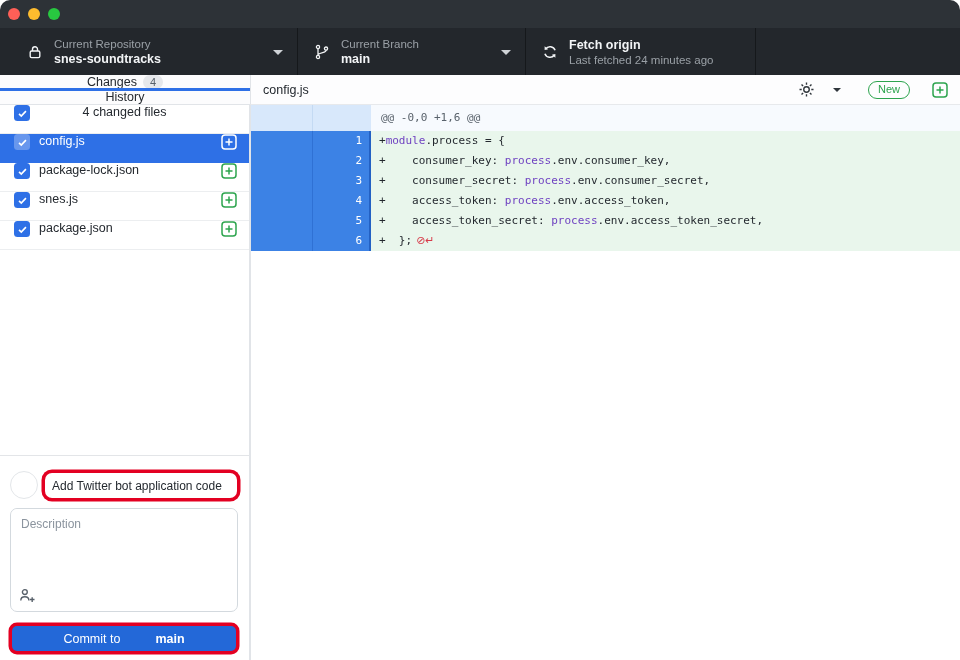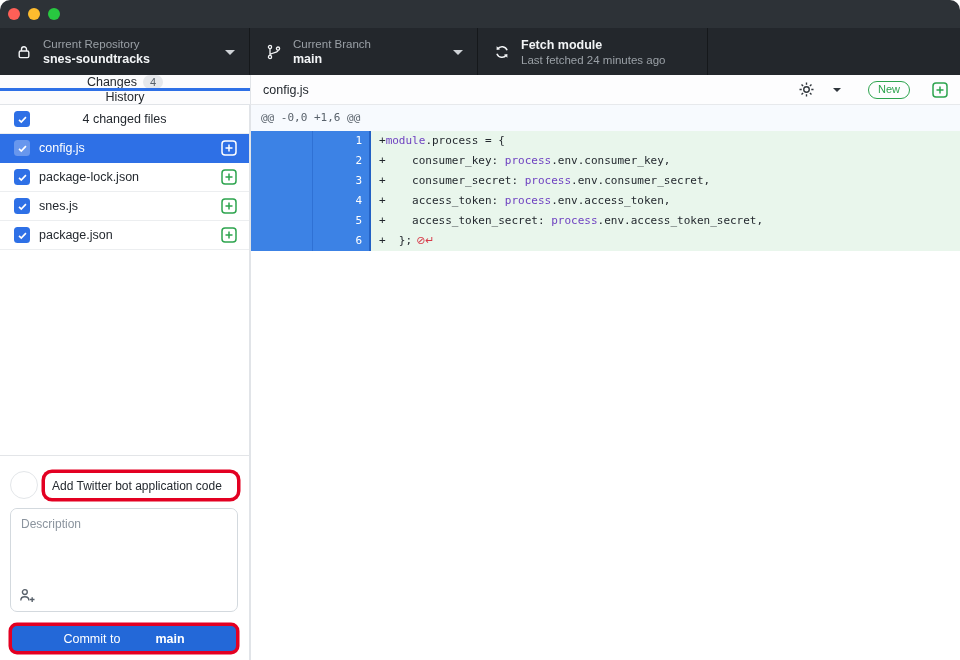--- a/index.html
+++ b/index.html
@@ -9,21 +9,21 @@
   
   .titlebar{position:absolute;top:0;left:0;right:0;height:28px;background:#2d3237;}
   .tl{position:absolute;top:8px;width:12px;height:12px;border-radius:50%;}
   .tl.close{left:8px;background:#ff5f57;}
   .tl.min{left:28px;background:#febc2e;}
   .tl.zoom{left:48px;background:#28c840;}
   
   .toolbar{position:absolute;top:28px;left:0;right:0;height:47px;background:#23272c;display:flex;}
   .tb-section{position:relative;display:flex;align-items:center;box-sizing:border-box;
               border-right:1px solid #15181b;cursor:default;}
-  .tb-section.repo{width:250px;}
+  .tb-section.repo{width:298px;padding-left:11px;}
   .tb-section.branch{width:228px;}
   .tb-section.fetch{width:230px;}
   .tb-filler{flex:1;}
   .tb-icon{margin-left:16px;margin-right:11px;width:16px;height:16px;flex:none;}
   .tb-text{display:flex;flex-direction:column;}
   .tb-label{font-size:11.5px;color:#9aa0a6;line-height:14px;}
   .tb-value{font-size:12.5px;color:#f2f4f6;font-weight:bold;line-height:16px;}
   .caret{position:absolute;right:14px;top:50%;margin-top:-2px;width:0;height:0;
          border-left:5px solid transparent;border-right:5px solid transparent;
          border-top:5px solid #cfd3d7;}
@@ -42,21 +42,21 @@
   .pane-title{margin-left:12px;font-size:12.5px;color:#24292f;}
   .ph-right{margin-left:auto;display:flex;align-items:center;padding-right:12px;gap:13px;}
   .gear-caret{width:0;height:0;border-left:4px solid transparent;border-right:4px solid transparent;
               border-top:4px solid #30363c;margin-left:5px;}
   .new-pill{margin-left:14px;border:1px solid #2da44e;color:#2da44e;border-radius:10px;
             padding:1px 9px 2px;font-size:11px;line-height:13px;}
   .sq-plus{margin-left:9px;width:16px;height:16px;color:#2da44e;}
   
   .sidebar{position:absolute;top:105px;left:0;width:250px;height:350px;background:#fff;
            border-right:1px solid #e1e4e8;box-sizing:border-box;overflow:hidden;}
-  .frow{height:29px;display:flex;align-items:center;padding:0 12px 0 14px;
+  .frow{height:29px;display:flex;align-items:flex-start;padding:0 12px 0 14px;
         border-bottom:1px solid #eceef0;font-size:12.5px;color:#24292f;box-sizing:border-box;
         position:relative;cursor:default;}
   .frow .fname{flex:1;margin-left:9px;white-space:nowrap;overflow:hidden;}
   .frow.selected{background:#2e70e6;border-bottom-color:#2e70e6;color:#ffffff;}
   .cb{width:16px;height:16px;border-radius:3.5px;background:#2e70e6;flex:none;
       display:flex;align-items:center;justify-content:center;}
   .frow.selected .cb{background:rgba(255,255,255,.28);}
   .hdr-label{position:absolute;left:0;right:0;text-align:center;pointer-events:none;}
   .row-plus{width:16px;height:16px;color:#2da44e;flex:none;}
   .frow.selected .row-plus{color:#ffffff;}
@@ -78,21 +78,21 @@
   .coauthor{position:absolute;left:8px;bottom:7px;width:17px;height:17px;color:#57606a;}
   .commit-btn{position:absolute;left:12px;top:170px;width:224px;height:25px;border:none;
            background:#2368d8;border-radius:5px;color:#fff;font-size:12.5px;
            font-family:"Liberation Sans",sans-serif;display:flex;align-items:center;
            justify-content:center;box-shadow:0 0 0 3.5px #e30022;cursor:default;gap:31px;}
   .commit-btn b{margin-left:4px;font-weight:bold;}
   
   .diff{position:absolute;top:105px;left:250px;right:0;bottom:0;background:#fff;
         border-left:1px solid #e1e4e8;box-sizing:border-box;
         font-family:"DejaVu Sans Mono","Liberation Mono",monospace;}
-  .hunk{display:flex;height:26px;flex-direction:column;}
+  .hunk{display:flex;height:26px;}
   .hunk .hg1{width:61px;background:#d8e8fb;flex:none;}
   .hunk .hg2{width:59px;background:#d8e8fb;border-left:1px solid #c4daf3;flex:none;box-sizing:border-box;}
   .hunk .htext{flex:1;background:#f7fafe;font-size:11px;line-height:26px;color:#59626b;
         padding-left:10px;white-space:pre;}
   .dline{display:flex;height:20px;}
   .g-old{width:61px;background:#3c82e5;flex:none;}
   .g-new{width:59px;background:#3c82e5;border-left:1px solid #2f71d4;border-right:2px solid #2361c4;
          box-sizing:border-box;flex:none;color:#fff;font-size:11px;line-height:20px;
          text-align:right;padding-right:7px;}
   .dcode{flex:1;background:#e9f6ec;font-size:11px;line-height:20px;white-space:pre;
@@ -138,21 +138,21 @@
       <span class="caret"></span>
     </div>
     <div class="tb-section fetch">
       <svg class="tb-icon" viewBox="0 0 16 16">
         <path d="M13.1 6.3A5.4 5.4 0 0 0 3.6 5" fill="none" stroke="#f2f4f6" stroke-width="1.5"></path>
         <polygon points="2.6,2.2 2.6,6.0 6.2,5.2" fill="#f2f4f6"></polygon>
         <path d="M2.9 9.7a5.4 5.4 0 0 0 9.5 1.3" fill="none" stroke="#f2f4f6" stroke-width="1.5"></path>
         <polygon points="13.4,13.8 13.4,10.0 9.8,10.8" fill="#f2f4f6"></polygon>
       </svg>
       <div class="tb-text">
-        <span class="tb-value">Fetch module</span>
+        <span class="tb-value">Fetch origin</span>
         <span class="tb-label">Last fetched 24 minutes ago</span>
       </div>
     </div>
     <div class="tb-filler"></div>
   </div>
 
   <div class="side-tabs">
     <div class="tab active">
       <span>Changes</span>
       <span class="tab-badge">4</span>

